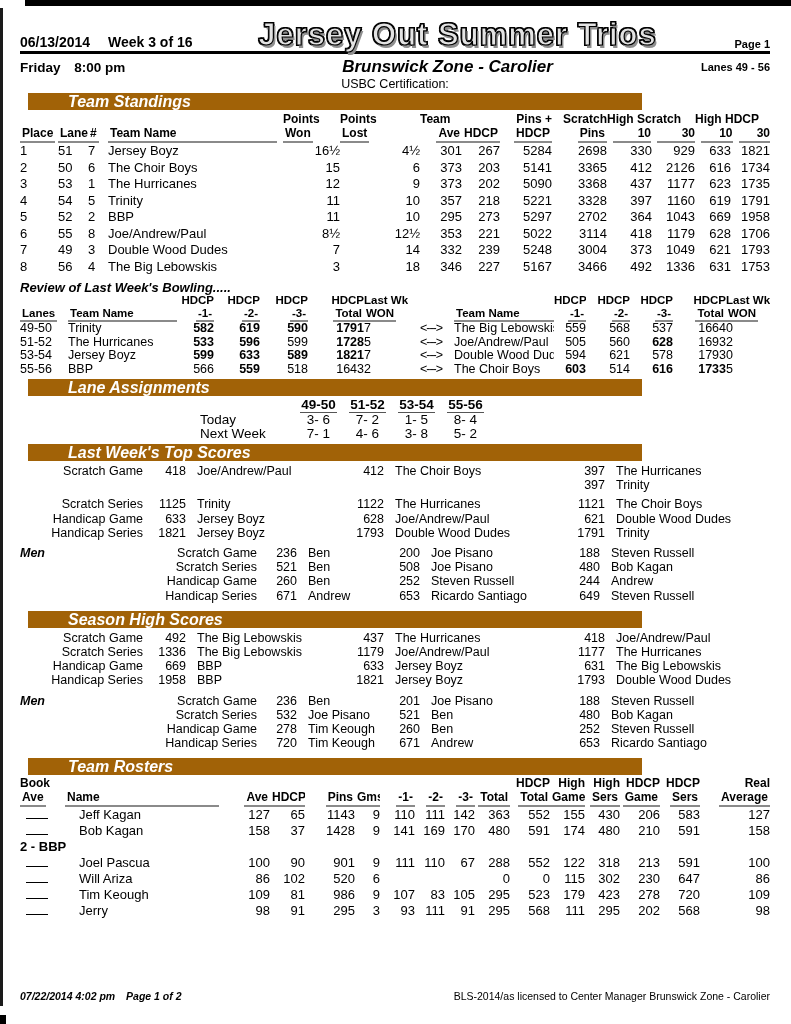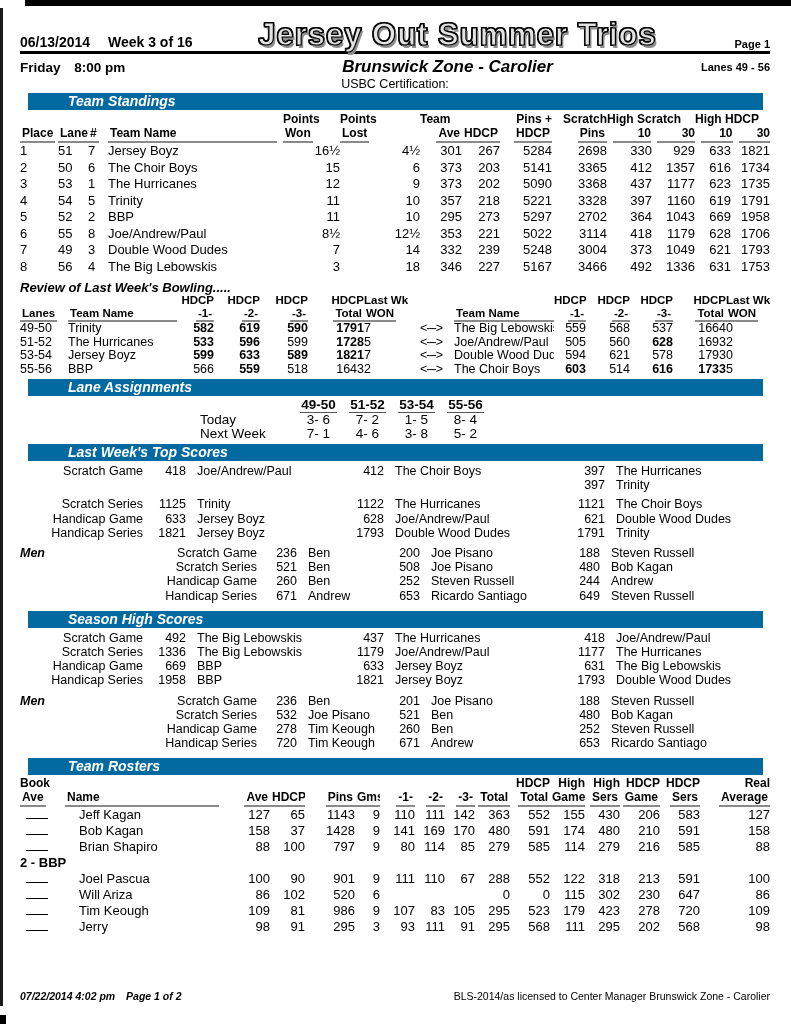--- a/index.html
+++ b/index.html
@@ -19,22 +19,22 @@
     line-height:30px;}
   .hdr-right{width:90px;text-align:right;font-weight:bold;font-size:11px;}
   .hdr2{display:flex;align-items:center;margin-top:3px;height:20px;}
   .day{width:215px;font-weight:bold;font-size:13.5px;}
   .day .tm{margin-left:10px;}
   .center-name{flex:1;text-align:center;font-weight:bold;font-style:italic;font-size:17px;}
   .lanes-lbl{width:110px;text-align:right;font-weight:bold;font-size:11px;}
   .cert{text-align:center;font-size:12.5px;height:14px;}
 
   
-  .bar{background:#0369a1;color:#fff;font-weight:bold;font-style:italic;font-size:14px;height:17px;line-height:17px;
-       padding-left:40px;margin-left:8px;width:735px;box-sizing:border-box;}
+  .bar{background:#a16207;color:#fff;font-weight:bold;font-style:italic;font-size:16px;height:17px;line-height:17px;
+       padding-left:40px;margin-left:8px;width:614px;box-sizing:border-box;}
   .m2{margin-top:2px}.m3{margin-top:3px}.m8{margin-top:8px}
 
   table{border-collapse:collapse;table-layout:fixed;width:750px;}
   td,th{padding:0;white-space:nowrap;overflow:hidden;}
   th{font-size:12px;font-weight:bold;}
   .hu{border-bottom:2px solid #8a8a8a;padding:0 2px;display:inline-block;}
   .c{text-align:left}.l{text-align:left}.r{text-align:right}
   .bold{font-weight:bold}
 
   
@@ -191,21 +191,21 @@
           <td class="c">50</td>
           <td class="c">6</td>
           <td class="l">The Choir Boys</td>
           <td class="r">15</td>
           <td class="r">6</td>
           <td class="r">373</td>
           <td class="r">203</td>
           <td class="r">5141</td>
           <td class="r">3365</td>
           <td class="r">412</td>
-          <td class="r">1357</td>
+          <td class="r">2126</td>
           <td class="r">616</td>
           <td class="r">1734</td>
         </tr>
         <tr>
           <td class="c">3</td>
           <td class="c">53</td>
           <td class="c">1</td>
           <td class="l">The Hurricanes</td>
           <td class="r">12</td>
           <td class="r">9</td>
@@ -774,38 +774,20 @@
           <td class="r">169</td>
           <td class="r">170</td>
           <td class="r">480</td>
           <td class="r">591</td>
           <td class="r">174</td>
           <td class="r">480</td>
           <td class="r">210</td>
           <td class="r">591</td>
           <td class="r">158</td>
         </tr>
-        <tr>
-          <td class="l"><span class="blankline"></span></td>
-          <td class="l" style="padding-left:14px">Brian Shapiro</td>
-          <td class="r">88</td>
-          <td class="r">100</td>
-          <td class="r">797</td>
-          <td class="r">9</td>
-          <td class="r">80</td>
-          <td class="r">114</td>
-          <td class="r">85</td>
-          <td class="r">279</td>
-          <td class="r">585</td>
-          <td class="r">114</td>
-          <td class="r">279</td>
-          <td class="r">216</td>
-          <td class="r">585</td>
-          <td class="r">88</td>
-        </tr>
       <tr class="teamrow">
         <td colspan="16">2 - BBP</td>
       </tr>
       <tr>
           <td class="l"><span class="blankline"></span></td>
           <td class="l" style="padding-left:14px">Joel Pascua</td>
           <td class="r">100</td>
           <td class="r">90</td>
           <td class="r">901</td>
           <td class="r">9</td>

